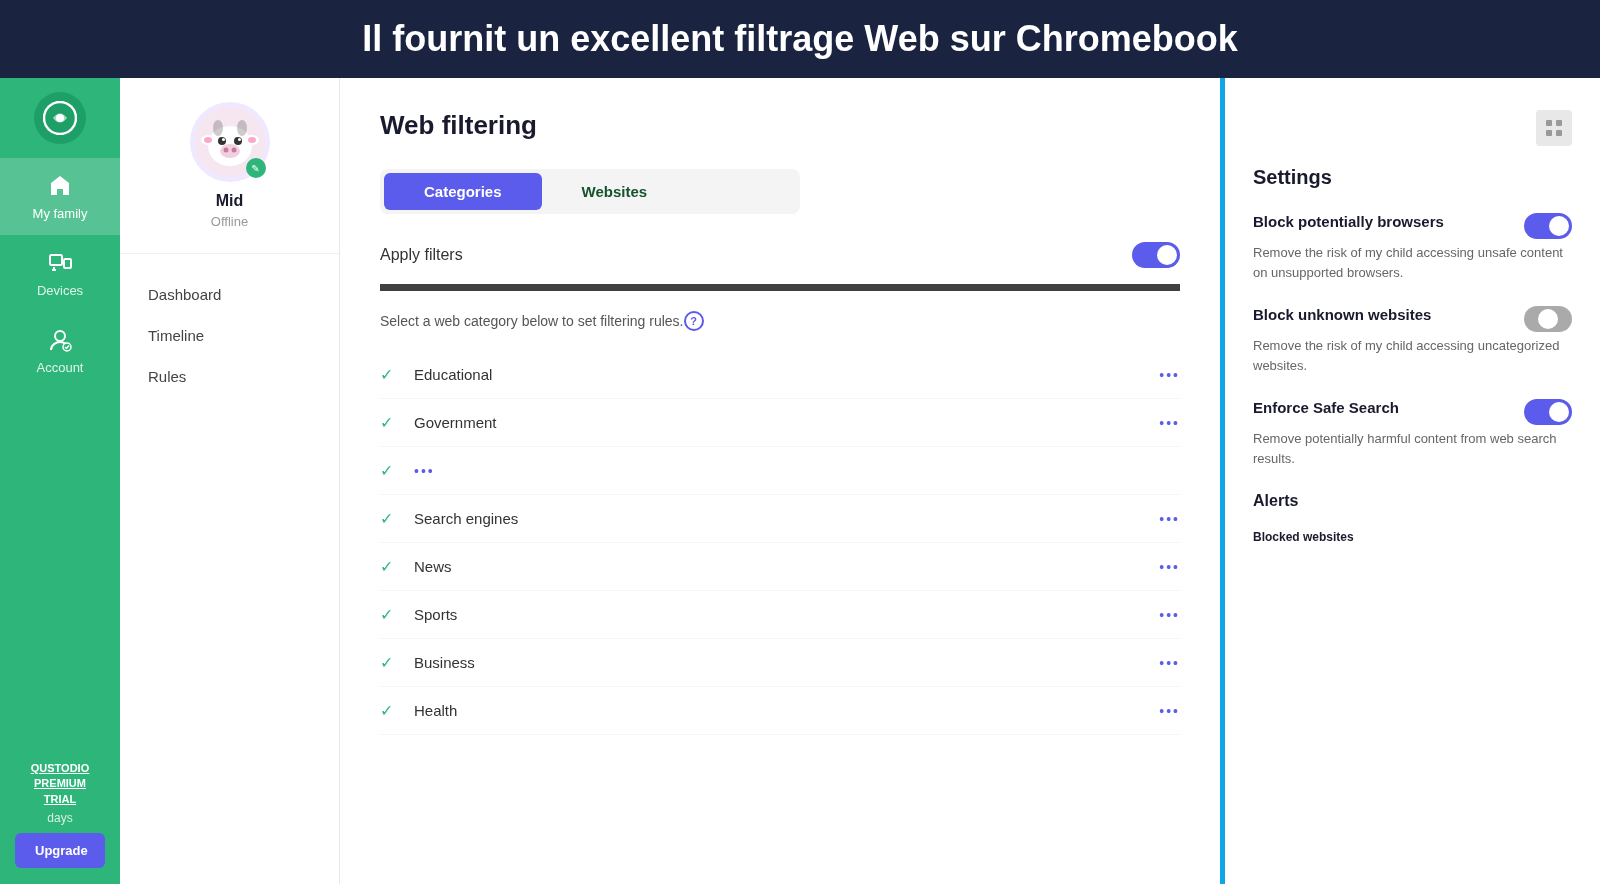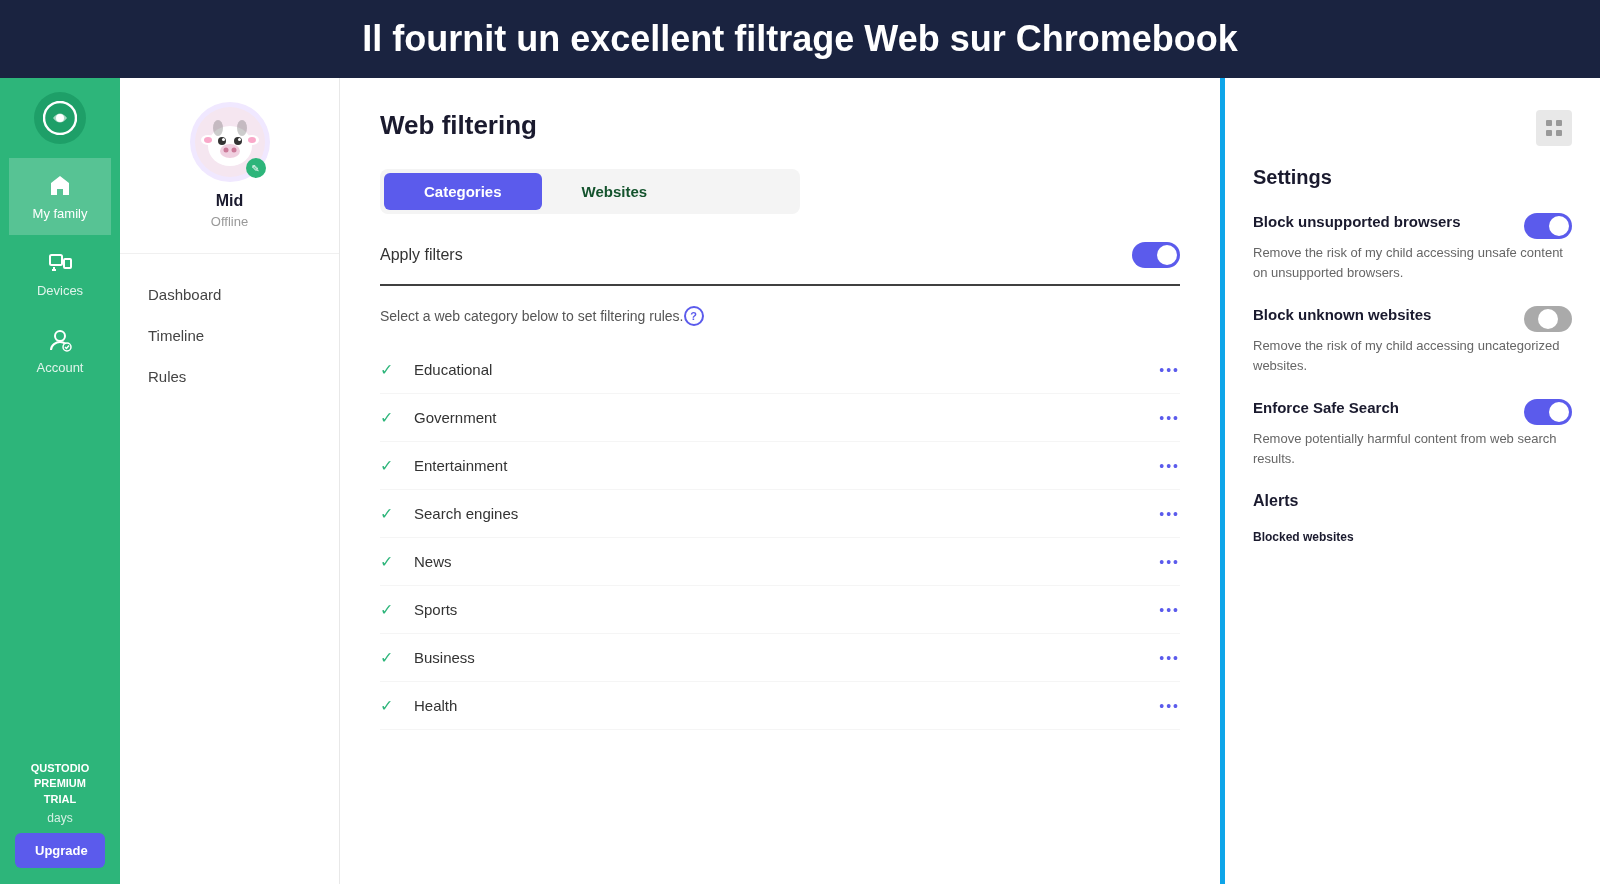--- a/index.html
+++ b/index.html
@@ -45,21 +45,21 @@
       width: 52px;
       height: 52px;
       border-radius: 50%;
       background: #1e9f68;
       display: flex;
       align-items: center;
       justify-content: center;
     }
 
     .sidebar-nav-item {
-      width: 102px;
+      width: 120px;
       padding: 14px 8px;
       display: flex;
       flex-direction: column;
       align-items: center;
       gap: 6px;
       cursor: pointer;
       color: rgba(255,255,255,0.85);
       font-size: 13px;
       font-weight: 500;
     }
@@ -86,20 +86,21 @@
       padding-bottom: 16px;
     }
 
     .premium-text {
       color: white;
       font-size: 11px;
       font-weight: 700;
       text-align: center;
       padding: 12px 8px 4px;
       line-height: 1.4;
+      text-decoration: underline;
     }
 
     .days-text {
       color: rgba(255,255,255,0.8);
       font-size: 12px;
       margin-bottom: 8px;
     }
 
     .upgrade-btn {
       background: #5b5bec;
@@ -229,21 +230,21 @@
       color: white;
     }
 
     
     .filters-row {
       display: flex;
       align-items: center;
       justify-content: space-between;
       margin-bottom: 20px;
       padding-bottom: 16px;
-      border-bottom: 2px solid #404040;
+      border-bottom: 7px solid #404040;
     }
 
     .filters-label {
       font-size: 16px;
       color: #333;
       font-weight: 500;
     }
 
     .toggle {
       position: relative;
@@ -528,21 +529,20 @@
           </div>
 
           <div class="category-row">
             <span class="category-check">✓</span>
             <span class="category-name">Government</span>
             <span class="category-dots">•••</span>
           </div>
 
           <div class="category-row">
             <span class="category-check">✓</span>
-            <span class="category-name">Entertainment</span>
             <span class="category-dots">•••</span>
           </div>
 
           <div class="category-row">
             <span class="category-check">✓</span>
             <span class="category-name">Search engines</span>
             <span class="category-dots">•••</span>
           </div>
 
           <div class="category-row">
@@ -582,21 +582,21 @@
               <rect x="1" y="11" width="6" height="6" rx="1" fill="#999"></rect>
               <rect x="11" y="11" width="6" height="6" rx="1" fill="#999"></rect>
             </svg>
           </div>
         </div>
 
         <h2 class="settings-title">Settings</h2>
 
         <div class="settings-item">
           <div class="settings-item-header">
-            <div class="settings-item-title">Block unsupported browsers</div>
+            <div class="settings-item-title">Block potentially browsers</div>
             <div class="toggle" style="flex-shrink:0;"></div>
           </div>
           <div class="settings-item-desc">Remove the risk of my child accessing unsafe content on unsupported browsers.</div>
         </div>
 
         <div class="settings-item">
           <div class="settings-item-header">
             <div class="settings-item-title">Block unknown websites</div>
             <div class="toggle half" style="flex-shrink:0;"></div>
           </div>

